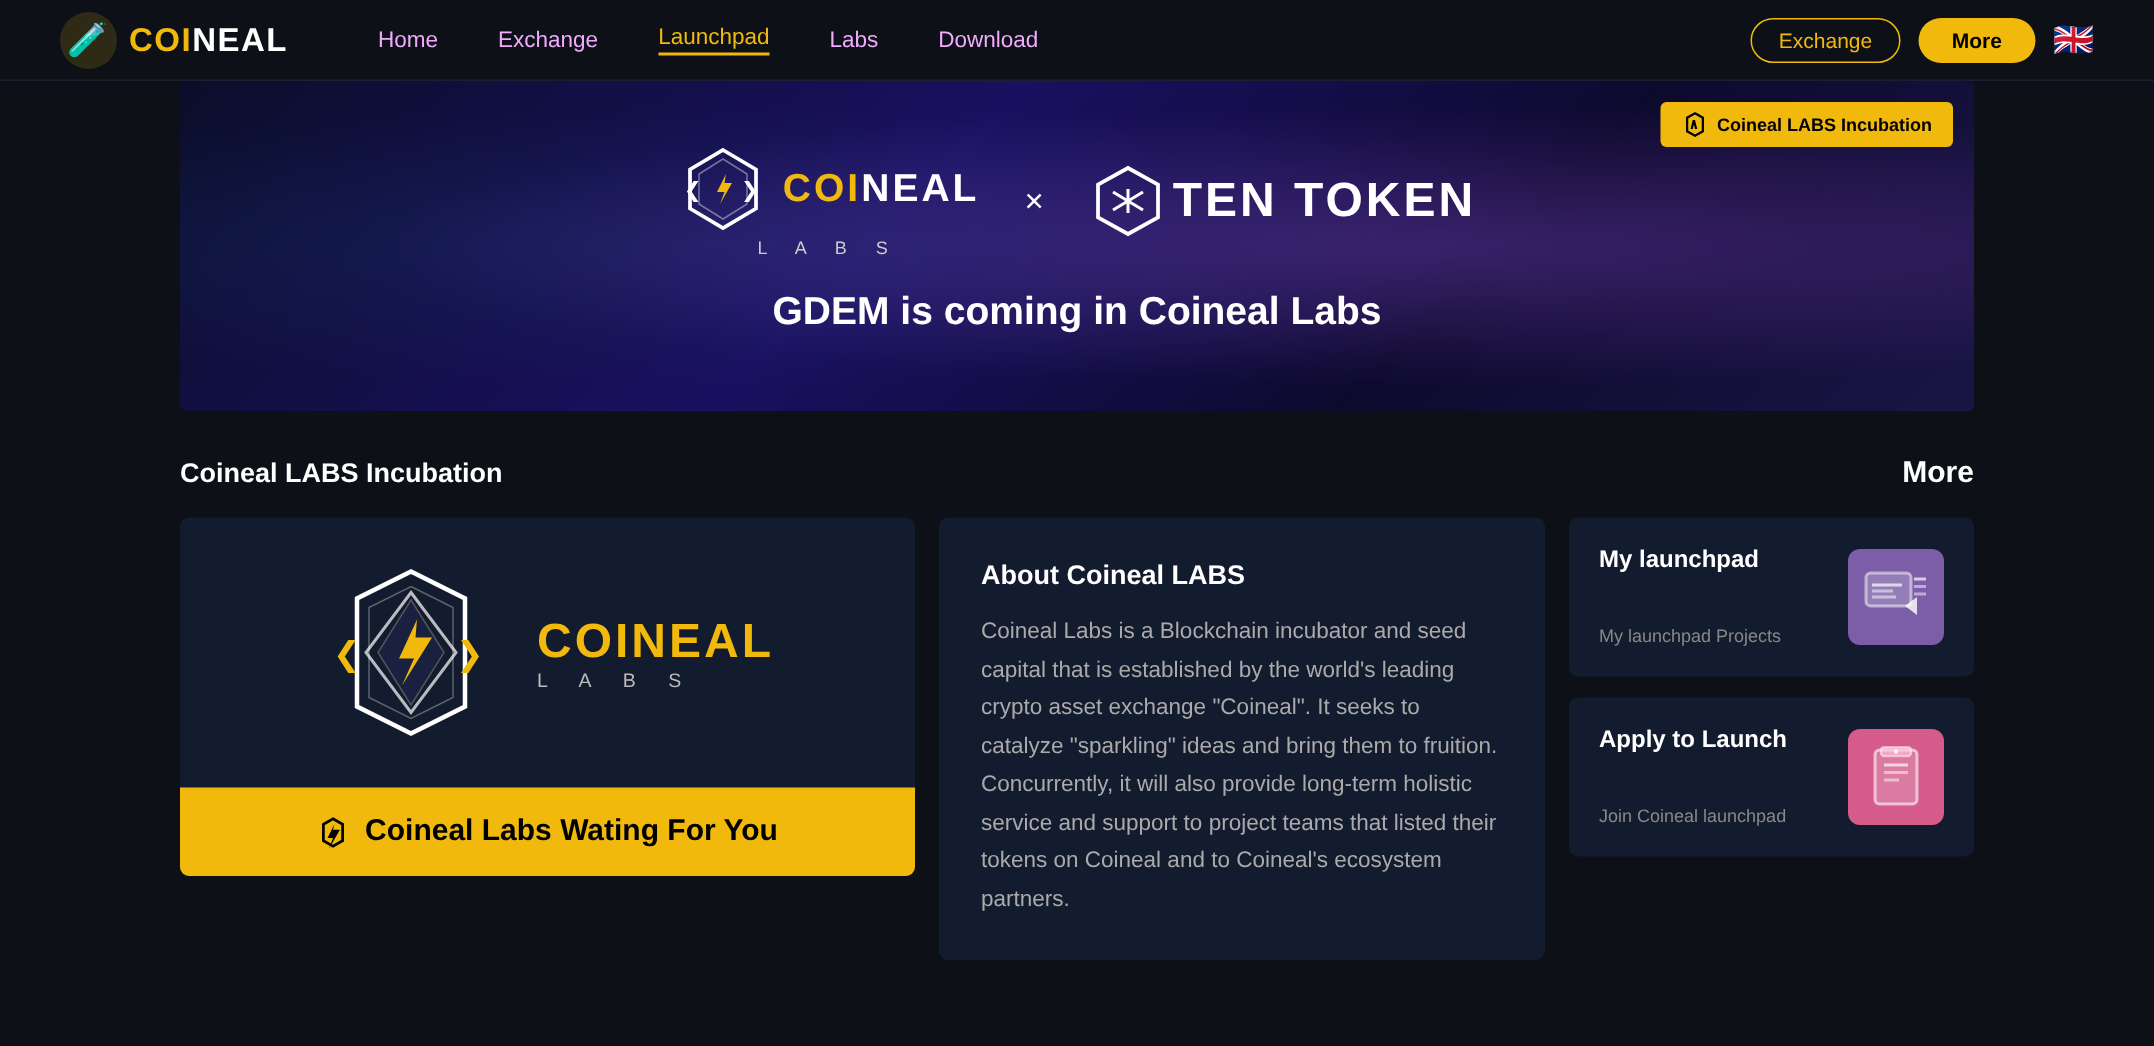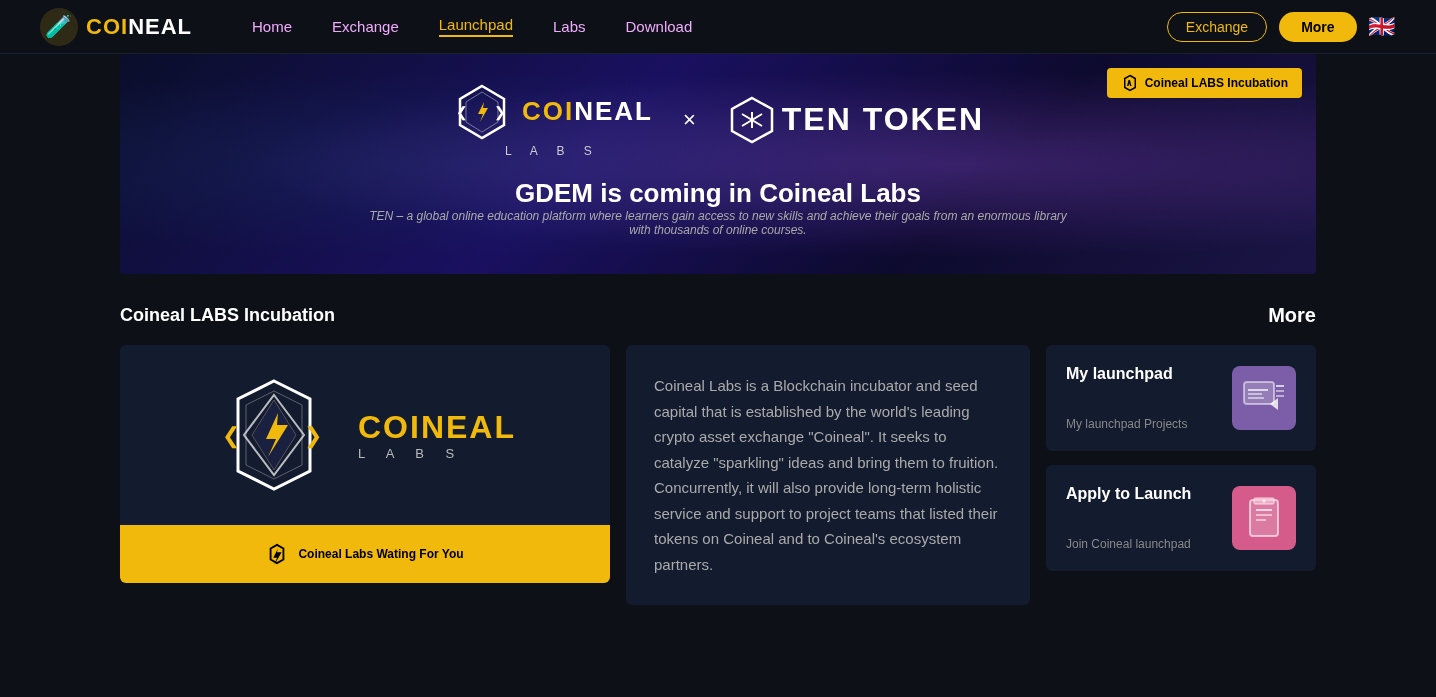--- a/index.html
+++ b/index.html
@@ -233,21 +233,21 @@
       font-size: 13px;
       letter-spacing: 9px;
       color: #bbb;
     }
     .labs-cta-btn {
       background: #f0b90b;
       color: #000;
       width: 100%;
       padding: 18px;
       border: none;
-      font-size: 12px;
+      font-size: 20px;
       font-weight: bold;
       cursor: pointer;
       display: flex;
       align-items: center;
       justify-content: center;
       gap: 10px;
     }
 
     
     .about-card {
@@ -378,21 +378,20 @@
         <polygon points="26,4 46,15 46,37 26,48 6,37 6,15" fill="none" stroke="#fff" stroke-width="2.5"></polygon>
         <line x1="16" y1="20" x2="36" y2="32" stroke="#fff" stroke-width="2"></line>
         <line x1="36" y1="20" x2="16" y2="32" stroke="#fff" stroke-width="2"></line>
         <line x1="26" y1="18" x2="26" y2="34" stroke="#fff" stroke-width="2"></line>
       </svg>
       <span class="ten-text">TEN TOKEN</span>
     </div>
   </div>
 
   <div class="hero-title">GDEM is coming in Coineal Labs</div>
-  <div class="hero-subtitle">TEN – a global online education platform where learners gain access to new skills and achieve their goals from an enormous library with thousands of online courses.</div>
 </div>
 
 <div class="main-content">
 
   <div class="section-header">
     <span class="section-title">Coineal LABS Incubation</span>
     <span class="more-label">More</span>
   </div>
 
   <div class="cards-row">
@@ -426,20 +425,21 @@
       <button class="labs-cta-btn">
         <svg width="22" height="22" viewBox="0 0 24 24">
           <polygon points="12,2 19,6 19,18 12,22 5,18 5,6" fill="none" stroke="#000" stroke-width="2"></polygon>
           <path d="M13 6l-5 10h4l-3 8 8-14h-5z" fill="#000"></path>
         </svg>
         <span>Coineal Labs Wating For You</span>
       </button>
     </div>
 
     <div class="about-card">
+      <div class="about-title">About Coineal LABS</div>
       <div class="about-text">Coineal Labs is a Blockchain incubator and seed capital that is established by the world's leading crypto asset exchange "Coineal". It seeks to catalyze "sparkling" ideas and bring them to fruition. Concurrently, it will also provide long-term holistic service and support to project teams that listed their tokens on Coineal and to Coineal's ecosystem partners.</div>
     </div>
 
     <div class="right-cards">
 
       <div class="side-card" style="cursor:pointer;">
         <div class="side-card-info">
           <span class="side-card-title">My launchpad</span>
           <span class="side-card-subtitle">My launchpad Projects</span>
         </div>

